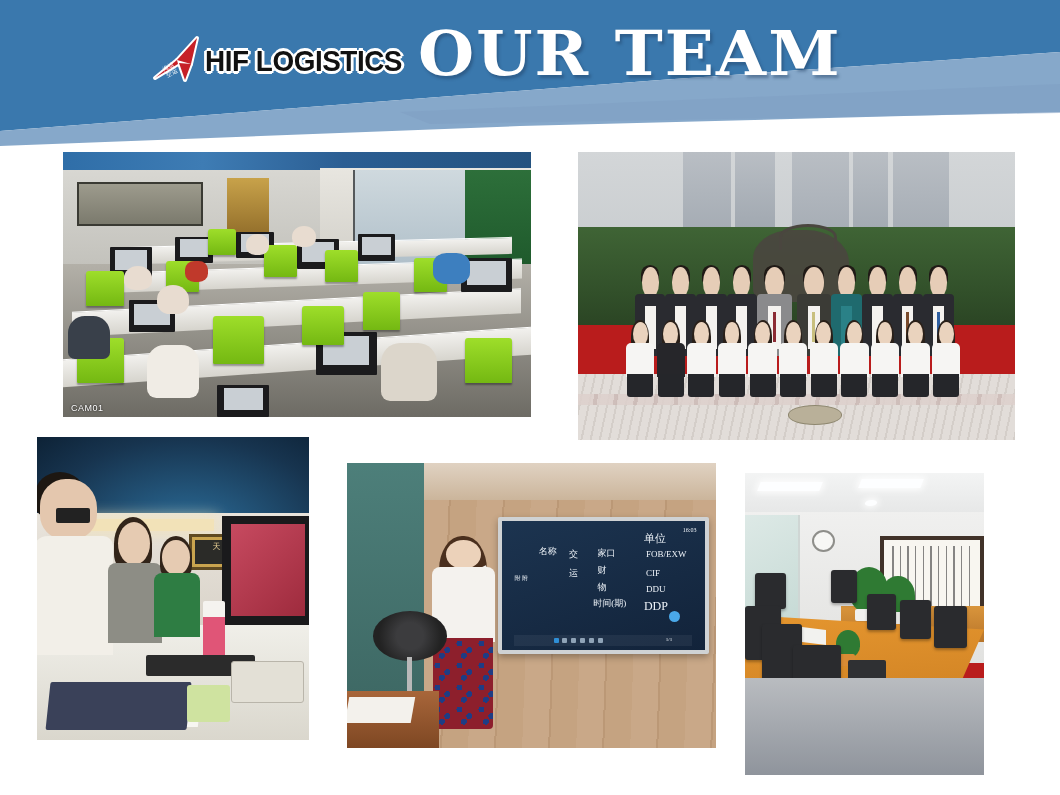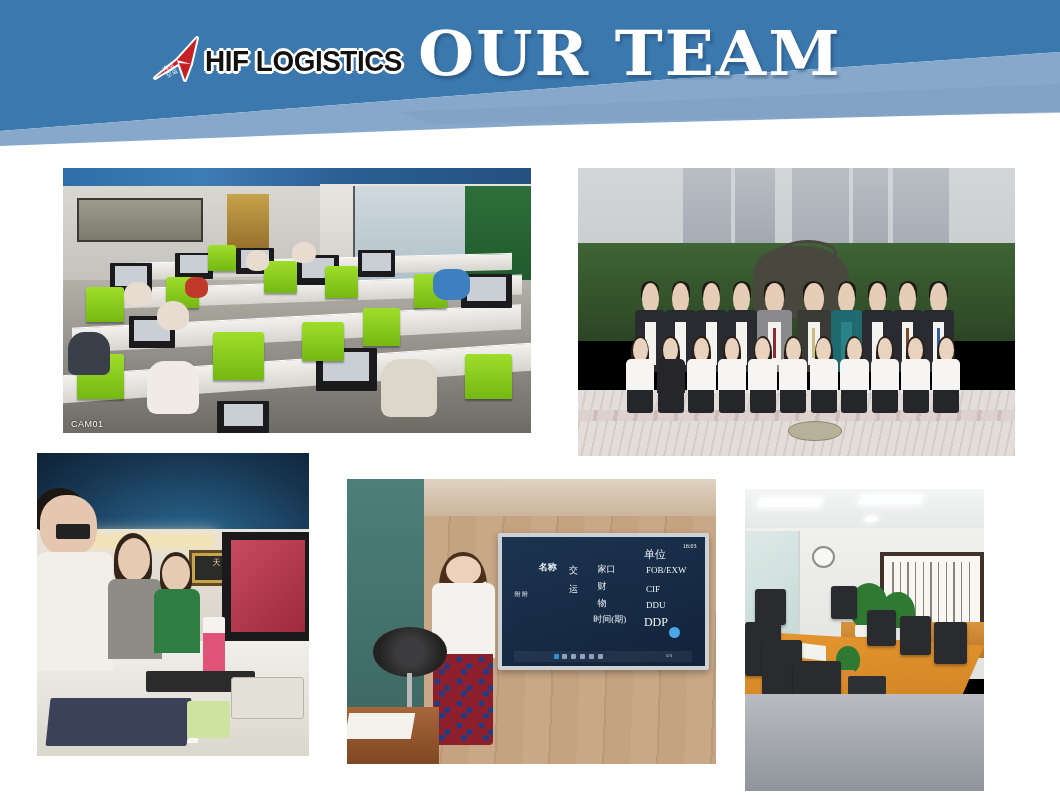--- a/index.html
+++ b/index.html
@@ -70,21 +70,21 @@
     color:#ffffff;
     letter-spacing:2px;
     white-space:nowrap;
     transform:scaleX(1.04);
     transform-origin:left center;
     text-shadow:2px 3px 3px rgba(30,60,95,.45);
   }
 
   
   .photo{
-    position:absolute;overflow:hidden;background:#000000;margin-top:16px;
+    position:absolute;overflow:hidden;background:#b91c1c;
   }
 
   
   #ph-office{left:63px;top:152px;width:468px;height:265px;}
   .of-ceiling{position:absolute;left:0;top:0;width:100%;height:20px;background:linear-gradient(90deg,#2f6ea8 0%,#3e7cb4 30%,#2b5e93 60%,#24527f 100%);}
   .of-wallL{position:absolute;left:0;top:18px;width:58%;height:100px;background:linear-gradient(180deg,#d8d7d2,#c2c1bb);}
   .of-wallR{position:absolute;left:55%;top:16px;width:45%;height:110px;background:linear-gradient(180deg,#e8e6e0,#cfcdc6);}
   .of-glass{position:absolute;left:62%;top:18px;width:24%;height:100px;background:linear-gradient(180deg,#cfd9de,#aebec8);border-left:2px solid #55595b;border-right:2px solid #55595b;}
   .of-glass2{position:absolute;left:86%;top:18px;width:14%;height:96px;background:linear-gradient(180deg,#2d6f3a,#1f5a2c);}
   .of-paint{position:absolute;left:3%;top:30px;width:26%;height:40px;background:linear-gradient(180deg,#9d9b8d,#7b7a6d);border:2px solid #3a3a33;}
@@ -468,21 +468,21 @@
   <div class="tr-woodtop"></div>
 
   <div class="tr-board">
     <div class="tr-screen">
       <div class="tr-ink" style="right:4%;top:3%;font-size:6px;">16:03</div>
       <div class="tr-ink" style="left:70%;top:9%;font-size:11px;">单位</div>
       <div class="tr-ink" style="left:71%;top:22%;">FOB/EXW</div>
       <div class="tr-ink" style="left:71%;top:36%;">CIF</div>
       <div class="tr-ink" style="left:71%;top:49%;">DDU</div>
       <div class="tr-ink" style="left:70%;top:62%;font-size:12px;">DDP</div>
-      <div class="tr-ink" style="left:18%;top:19%;font-weight:bold;">名称</div>
+      <div class="tr-ink" style="left:18%;top:19%;">名称</div>
       <div class="tr-ink" style="left:33%;top:22%;">交</div>
       <div class="tr-ink" style="left:47%;top:21%;">家口</div>
       <div class="tr-ink" style="left:47%;top:34%;">财</div>
       <div class="tr-ink" style="left:47%;top:47%;">物</div>
       <div class="tr-ink" style="left:45%;top:60%;">时间(期)</div>
       <div class="tr-ink" style="left:6%;top:40%;font-size:6px;">附 附</div>
       <div class="tr-ink" style="left:33%;top:36%;">运</div>
       <div class="tr-ink" style="right:16%;bottom:4%;font-size:5px;">1/1</div>
       <div class="tr-dot"></div>
       <div class="tr-bar">

